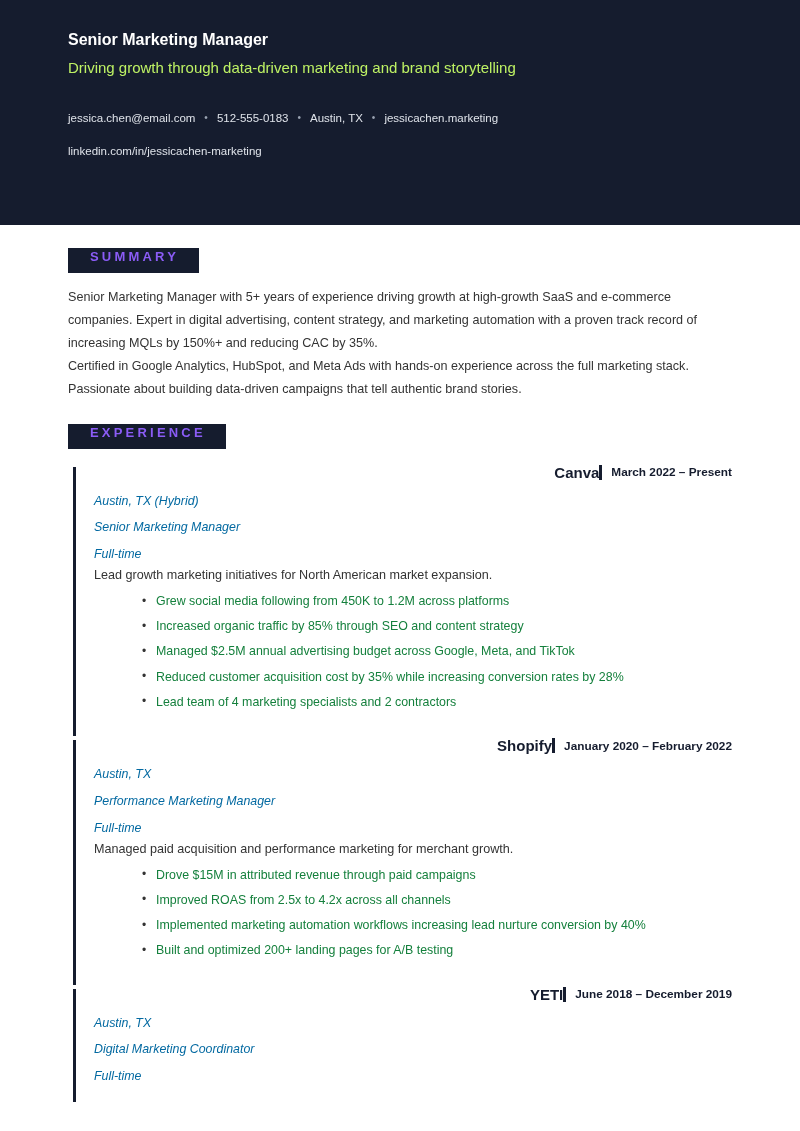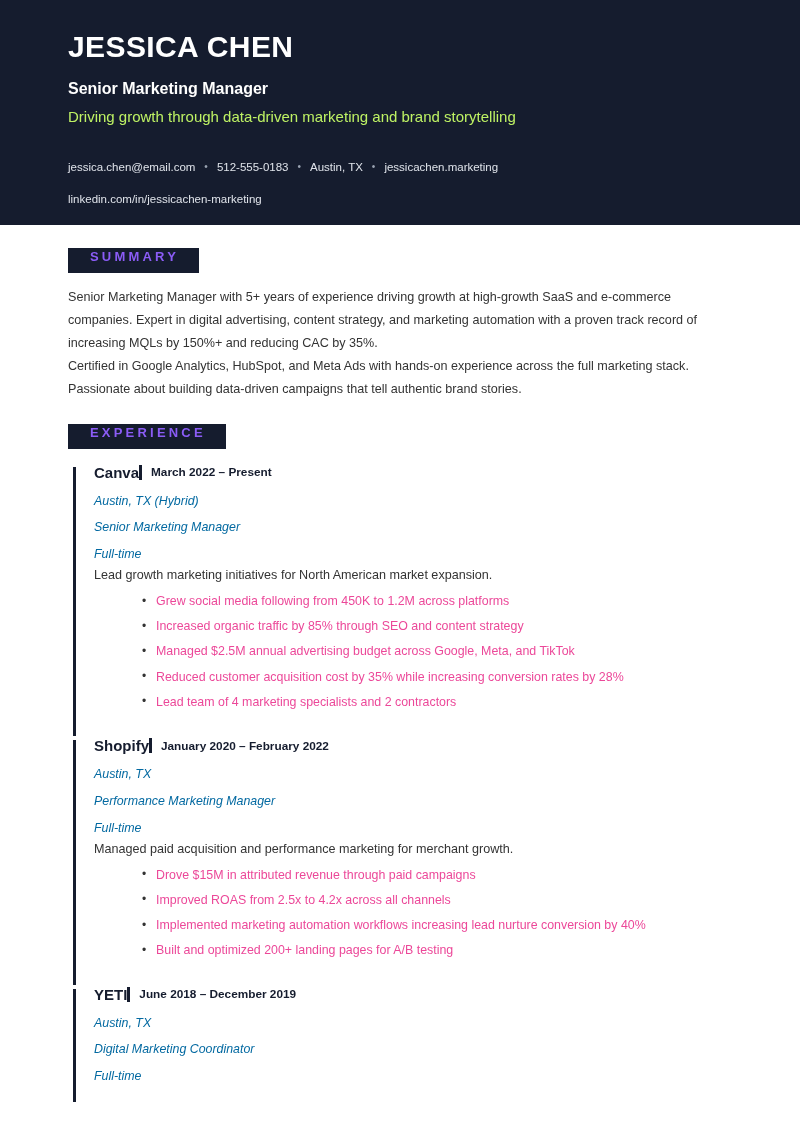--- a/index.html
+++ b/index.html
@@ -121,21 +121,21 @@
     position: absolute;
     left: 5px;
     top: 4px;
     bottom: 0;
     width: 3px;
     background: #151c2e;
   }
 
   .exp-head {
     display: flex;
-    justify-content: flex-start;
+    justify-content: flex-end;
     align-items: flex-start;
   }
 
   .exp-company {
     font-size: 15px;
     font-weight: bold;
     color: #151c2e;
     line-height: 1.2;
     padding-top: 1px;
   }
@@ -179,42 +179,41 @@
 
   .exp-bullets {
     margin-top: 7px;
     padding-left: 48px;
     list-style: none;
   }
 
   .exp-bullets li {
     position: relative;
     font-size: 12.4px;
-    color: #ec4899;
+    color: #15803d;
     line-height: 1.55;
     padding-left: 14px;
     margin-bottom: 6px;
   }
 
   .exp-bullets li::before {
     content: "\2022";
     position: absolute;
     left: 0;
     top: -0.5px;
     color: #333333;
     font-size: 12px;
   }
 </style>
 </head>
 <body>
 
 <div class="page">
 
   <div class="header">
-    <div class="full-name">JESSICA CHEN</div>
     <div class="headline">Senior Marketing Manager</div>
     <div class="tagline">Driving growth through data-driven marketing and brand storytelling</div>
 
     <div class="contact-row">
       <span>jessica.chen@email.com</span>
       <span class="contact-sep">•</span>
       <span>512-555-0183</span>
       <span class="contact-sep">•</span>
       <span>Austin, TX</span>
       <span class="contact-sep">•</span>

